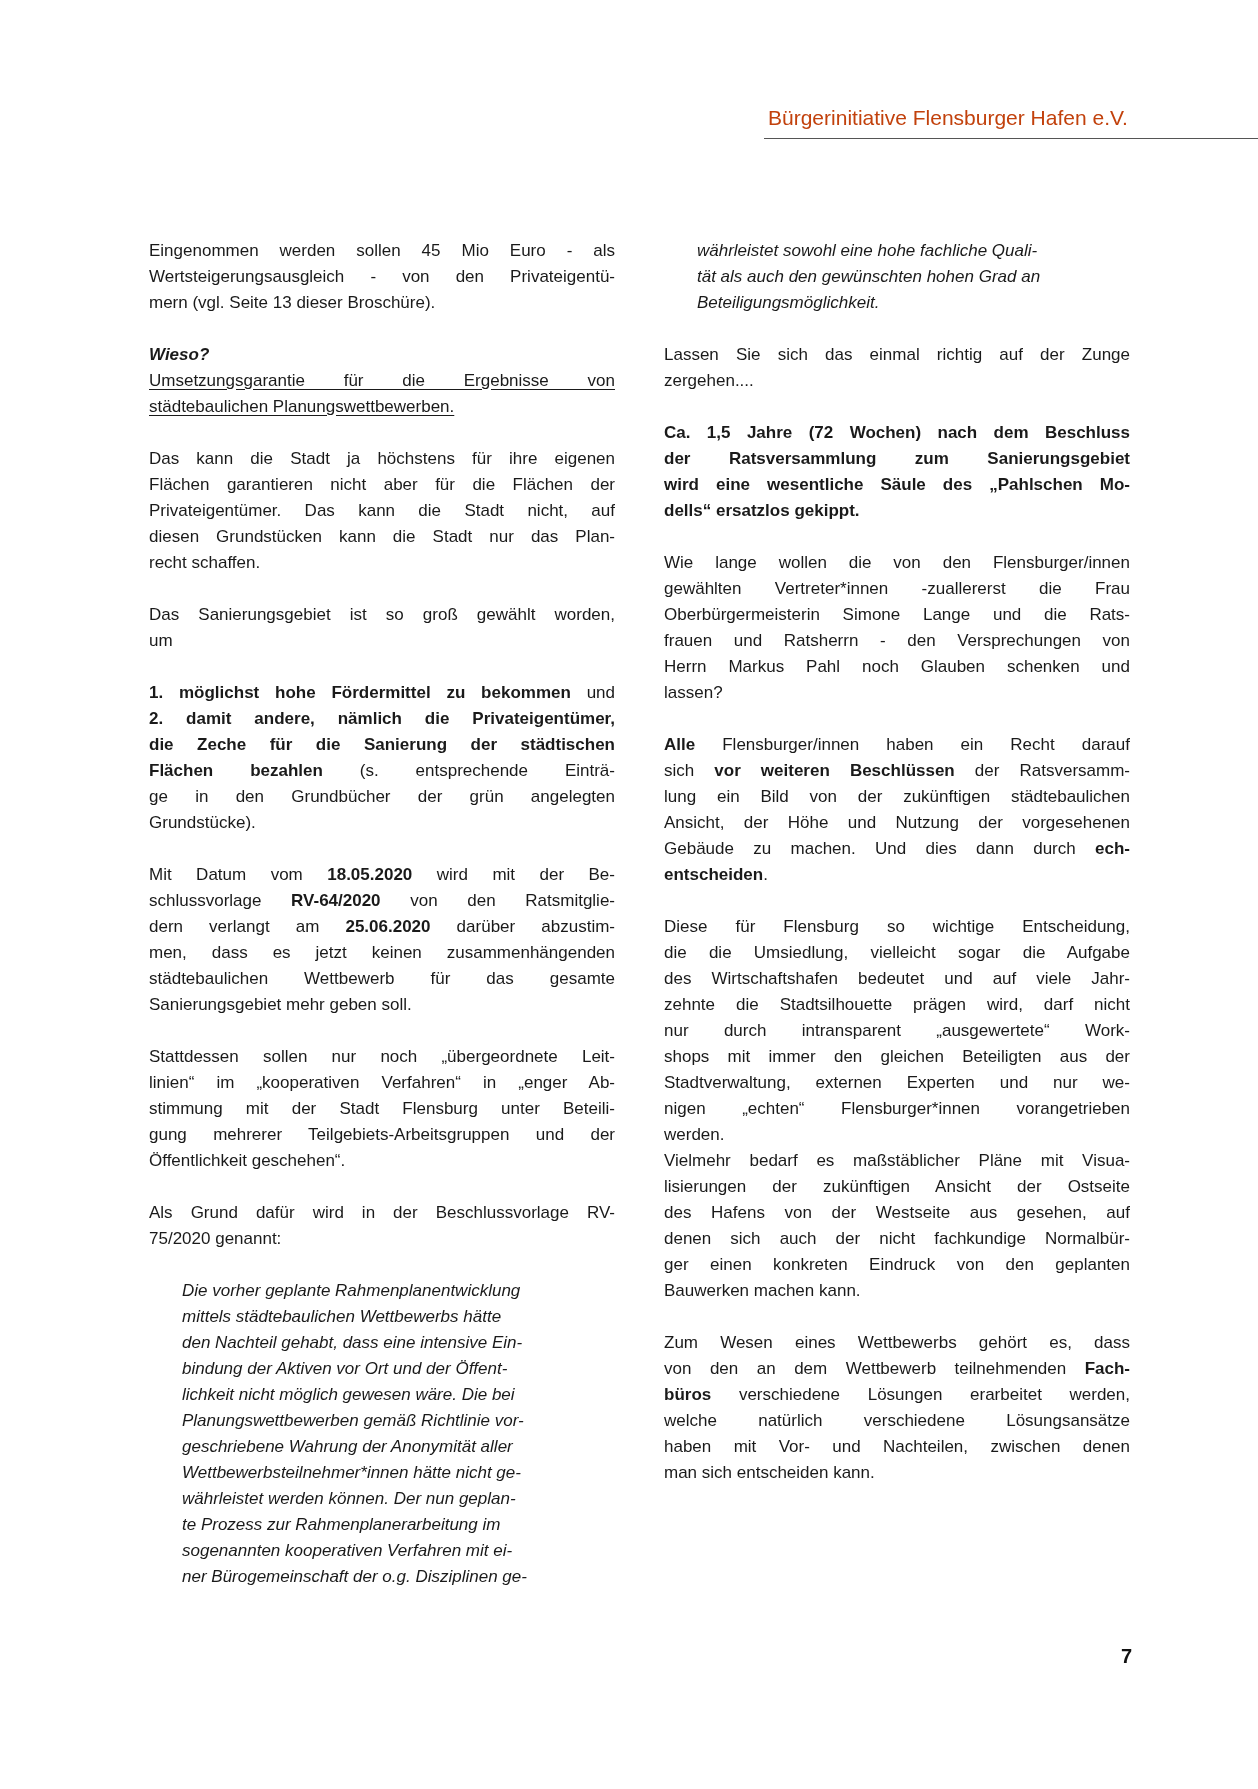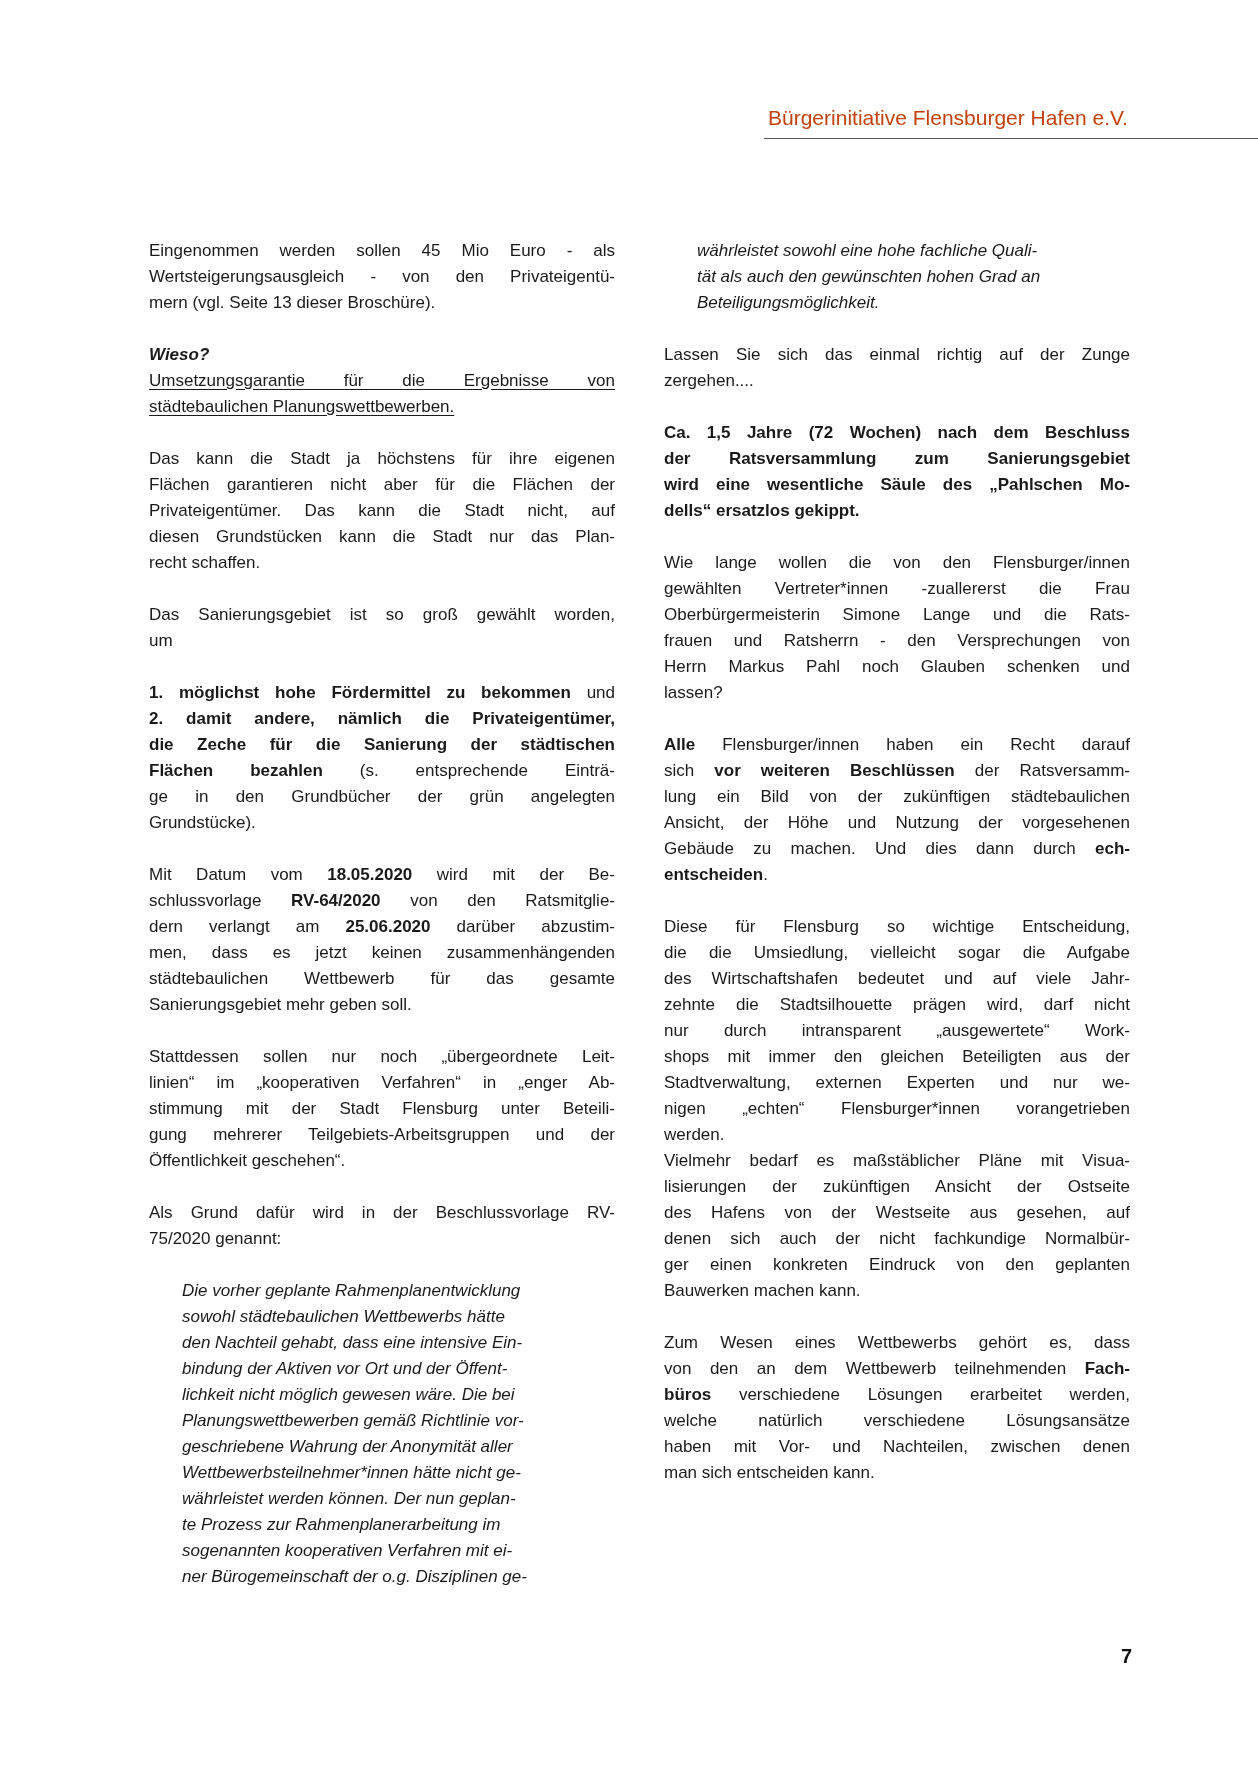--- a/index.html
+++ b/index.html
@@ -81,21 +81,21 @@
     <span class="line last">Öffentlichkeit geschehen“.</span>
   </div>
 
   <div class="para">
     <span class="line">Als Grund dafür wird in der Beschlussvorlage RV-</span>
     <span class="line last">75/2020 genannt:</span>
   </div>
 
   <div class="para quote tight">
     <span class="line last">Die vorher geplante Rahmenplanentwicklung</span>
-    <span class="line last">sowohl städtebaulichen Wettbewerbs hätte</span>
+    <span class="line last">mittels städtebaulichen Wettbewerbs hätte</span>
     <span class="line last">den Nachteil gehabt, dass eine intensive Ein-</span>
     <span class="line last">bindung der Aktiven vor Ort und der Öffent-</span>
     <span class="line last">lichkeit nicht möglich gewesen wäre. Die bei</span>
     <span class="line last">Planungswettbewerben gemäß Richtlinie vor-</span>
     <span class="line last">geschriebene Wahrung der Anonymität aller</span>
     <span class="line last">Wettbewerbsteilnehmer*innen hätte nicht ge-</span>
     <span class="line last">währleistet werden können. Der nun geplan-</span>
     <span class="line last">te Prozess zur Rahmenplanerarbeitung im</span>
     <span class="line last">sogenannten kooperativen Verfahren mit ei-</span>
     <span class="line last">ner Bürogemeinschaft der o.g. Disziplinen ge-</span>

